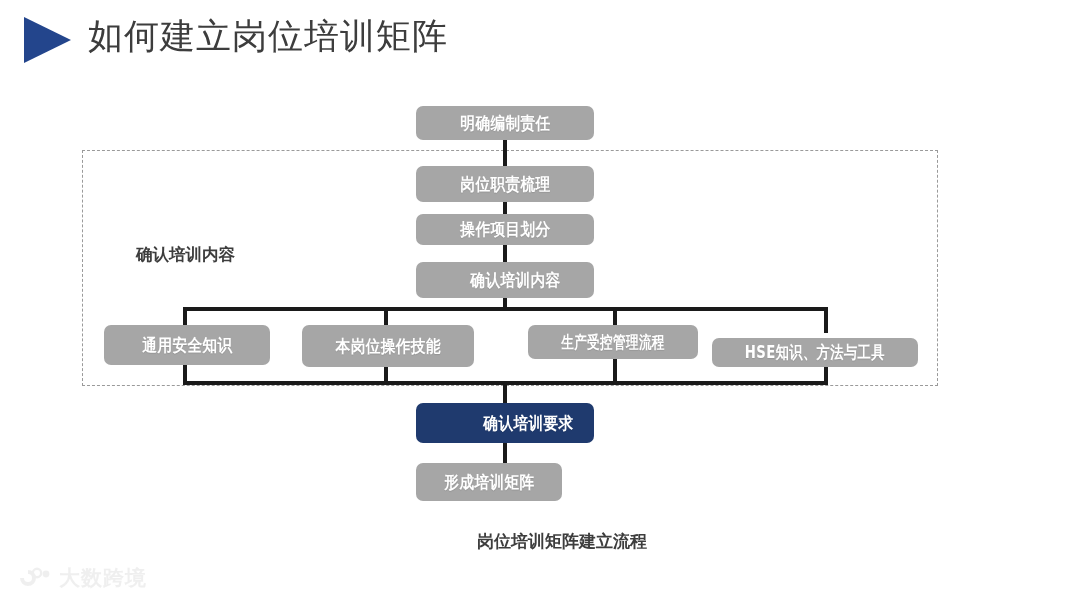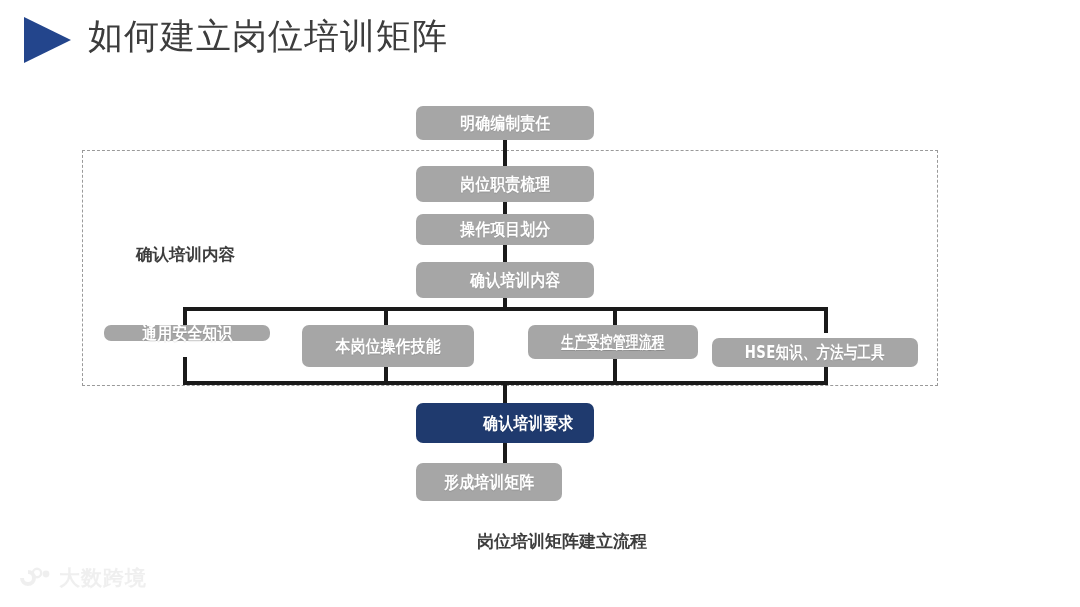--- a/index.html
+++ b/index.html
@@ -184,29 +184,29 @@
   </div>
 
   <div class="node" style="left:416px; top:136px; width:178px; height:31px;">
     <span class="label-squeeze">操作项目划分</span>
   </div>
 
   <div class="node" style="left:416px; top:184px; width:178px; height:36px;padding-left:21px;">
     <span class="label-squeeze">确认培训内容</span>
   </div>
 
-  <div class="node" style="left:104px; top:247px; width:166px; height:16px;">
+  <div class="node" style="left:104px; top:247px; width:166px; height:40px;">
     <span class="label-squeeze">通用安全知识</span>
   </div>
 
   <div class="node" style="left:302px; top:247px; width:172px; height:42px;">
     <span class="label-squeeze">本岗位操作技能</span>
   </div>
 
-  <div class="node" style="left:528px; top:247px; width:170px; height:34px;text-decoration:underline;">
+  <div class="node" style="left:528px; top:247px; width:170px; height:34px;">
     <span class="label-squeeze" style="transform:scaleX(0.74);">生产受控管理流程</span>
   </div>
 
   <div class="node" style="left:712px; top:260px; width:206px; height:29px;">
     <span class="label-squeeze" style="transform:scaleX(0.78);">HSE知识、方法与工具</span>
   </div>
 
   <div class="node highlight" style="left:416px; top:325px; width:178px; height:40px;padding-left:46px;">
     <span class="label-squeeze">确认培训要求</span>
   </div>

